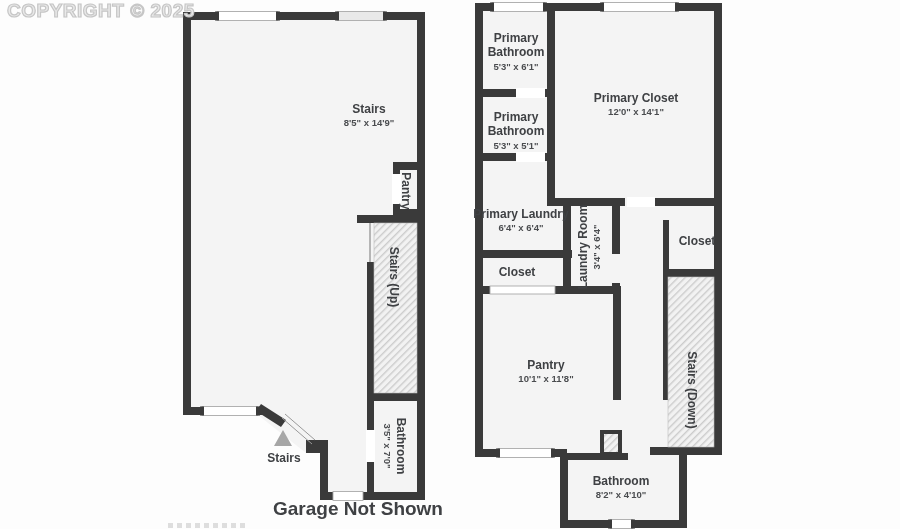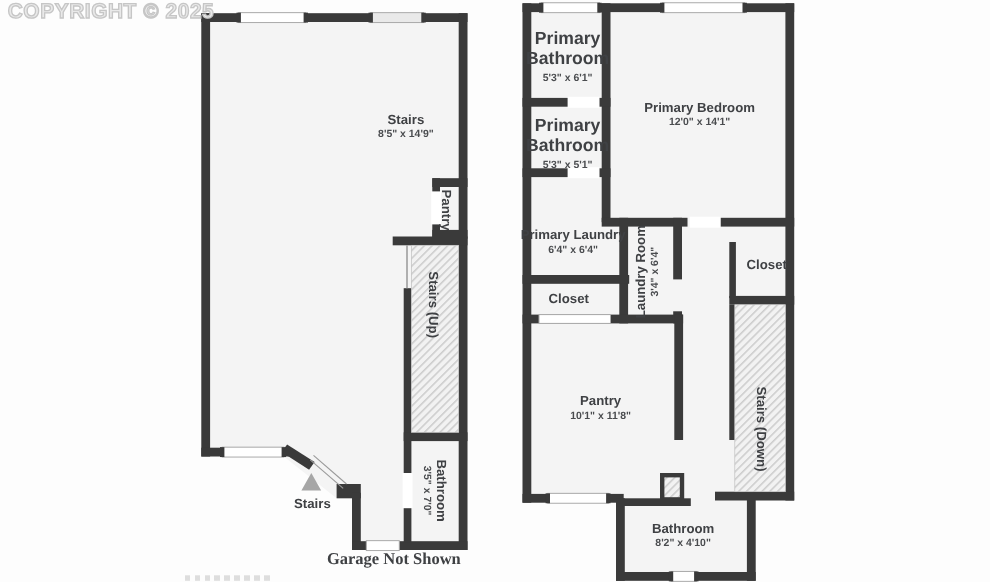--- a/index.html
+++ b/index.html
@@ -5,23 +5,23 @@
   html,body{margin:0;padding:0;background:#fdfdfd;}
   .stage{position:relative;width:900px;height:529px;background:#fdfdfd;overflow:hidden;
          font-family:"Liberation Sans",sans-serif;}
   .copyright{position:absolute;left:7px;top:0;font-size:19px;font-weight:700;letter-spacing:.5px;
              color:#e9e9e9;-webkit-text-stroke:1.2px #c6c6c6;white-space:nowrap;}
   .lbl{position:absolute;transform:translate(-50%,-50%);text-align:center;color:#3f4144;
        line-height:1.2;white-space:nowrap;}
   .lbl.rot-cw{transform:translate(-50%,-50%) rotate(90deg);}
   .lbl.rot-ccw{transform:translate(-50%,-50%) rotate(-90deg);}
   .lbl .name{font-size:12px;font-weight:700;}
-  .lbl .name3{font-size:16px;font-weight:700;line-height:1.15;}
+  .lbl .name3{font-size:12px;font-weight:700;line-height:1.15;}
   .lbl .dims{font-size:9.5px;font-weight:700;color:#4a4c4f;margin-top:1px;}
-  .lbl .note{font-size:15px;font-weight:700;font-family:Liberation Serif, serif;}
+  .lbl .note{font-size:19px;font-weight:700;}
   .fineprint{position:absolute;left:168px;top:523px;width:78px;height:5px;opacity:.55;
              background:repeating-linear-gradient(90deg,#c4c4c4 0 5px,transparent 5px 9px);}
   svg{position:absolute;left:0;top:0;}
   .floor{fill:#f4f4f4;}
   .wall{fill:#3a3a3a;}
   .win{fill:#ffffff;stroke:#a9a9a9;stroke-width:0.9;}
   .winfill{fill:#e9e9e9;stroke:#a9a9a9;stroke-width:0.9;}
   .cap{fill:#3a3a3a;}
   .open{fill:#ffffff;}
   .thin{stroke:#9a9a9a;stroke-width:1.4;}
@@ -190,21 +190,21 @@
   <div class="lbl" style="left:358px;top:509px">
     <div class="note">Garage Not Shown</div>
   </div>
 
   <div class="lbl" style="left:516px;top:52px">
     <div class="name3">Primary</div>
     <div class="name3">Bathroom</div>
     <div class="dims">5'3" x 6'1"</div>
   </div>
   <div class="lbl" style="left:636px;top:104px">
-    <div class="name">Primary Bedroom</div>
+    <div class="name">Primary Closet</div>
     <div class="dims">12'0" x 14'1"</div>
   </div>
   <div class="lbl" style="left:516px;top:131px">
     <div class="name3">Primary</div>
     <div class="name3">Bathroom</div>
     <div class="dims">5'3" x 5'1"</div>
   </div>
   <div class="lbl" style="left:521px;top:220px">
     <div class="name">Primary Laundry</div>
     <div class="dims">6'4" x 6'4"</div>

